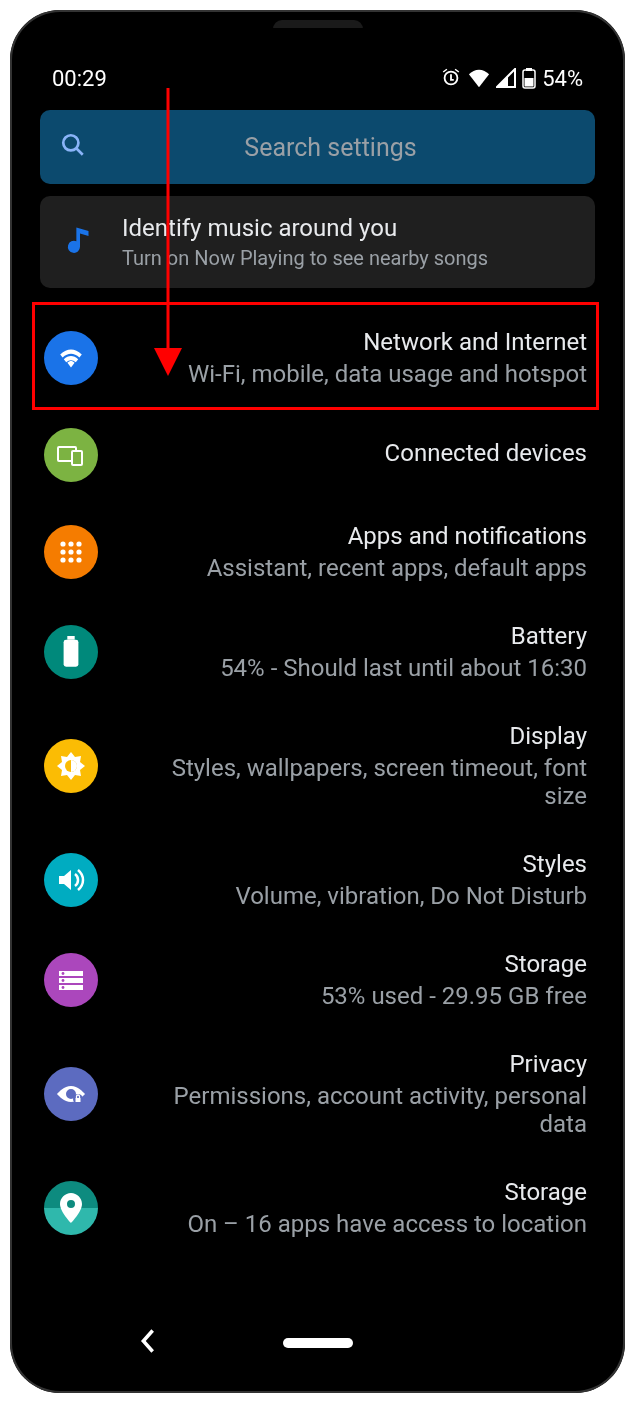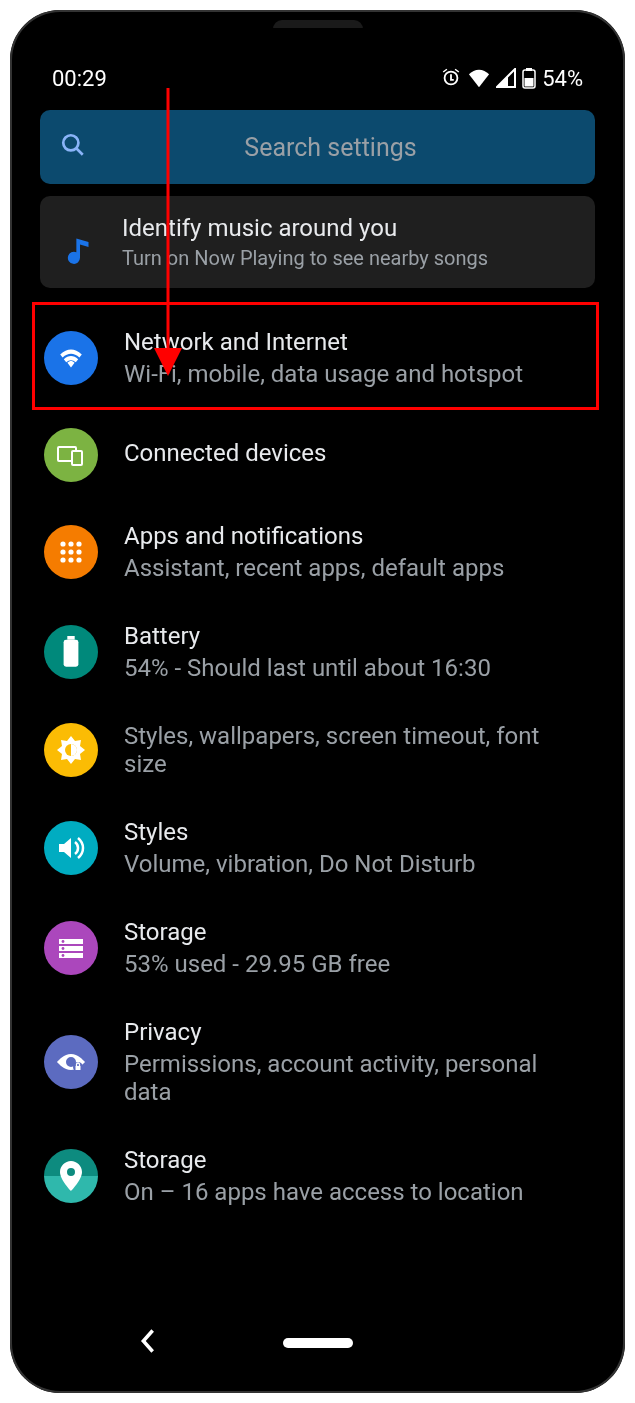--- a/index.html
+++ b/index.html
@@ -64,28 +64,28 @@
       padding: 0 20px;
       margin-bottom: 12px;
     }
     .search-icon { color: #8ab4f8; margin-right: 40px; }
     .search-text { color: #9aa0a6; font-size: 25px; flex: 1; text-align: center; margin-right: 40px;}
     .banner {
       background: #1f1f1f;
       border-radius: 10px;
       padding: 18px 20px;
       display: flex;
-      align-items: flex-end;
+      align-items: center;
       margin-bottom: 20px;
     }
     .banner-icon { width: 40px; display: flex; justify-content: center; margin-right: 22px; }
     .banner-text { flex: 1; }
     .banner-title { color: #e8eaed; font-size: 24px; margin-bottom: 4px; }
     .banner-sub { color: #9aa0a6; font-size: 20px; }
-    .list { position: relative; }
+    .list { position: relative; text-align: right; }
     .item {
       display: flex;
       align-items: center;
       padding: 20px 8px 20px 4px;
       min-height: 92px;
     }
     .item-icon {
       width: 54px;
       height: 54px;
       border-radius: 50%;
@@ -261,20 +261,21 @@
 
         <div class="item">
           <div class="item-icon bg-amber">
             <svg width="32" height="32" viewBox="0 0 32 32" fill="#fff">
                 <polygon points="16,2 20,7 26,6 25,12 30,16 25,20 26,26 20,25 16,30 12,25 6,26 7,20 2,16 7,12 6,6 12,7"></polygon>
                 <circle cx="16" cy="16" r="6" fill="#fbbc04"></circle>
                 <path d="M16 10a6 6 0 010 12z" fill="#fff"></path>
               </svg>
           </div>
           <div class="item-body">
+            <div class="item-title">Display</div>
             <div class="item-sub">Styles, wallpapers, screen timeout, font size</div>
           </div>
         </div>
 
         <div class="item">
           <div class="item-icon bg-cyan">
             <svg width="30" height="28" viewBox="0 0 30 28" fill="#fff">
                 <path d="M3 10v8h5l7 6V4l-7 6z"></path>
                 <path d="M19 8c2 1.5 3 3.5 3 6s-1 4.5-3 6" fill="none" stroke="#fff" stroke-width="2.5"></path>
                 <path d="M22 4c3 2.5 5 6 5 10s-2 7.5-5 10" fill="none" stroke="#fff" stroke-width="2.5"></path>

